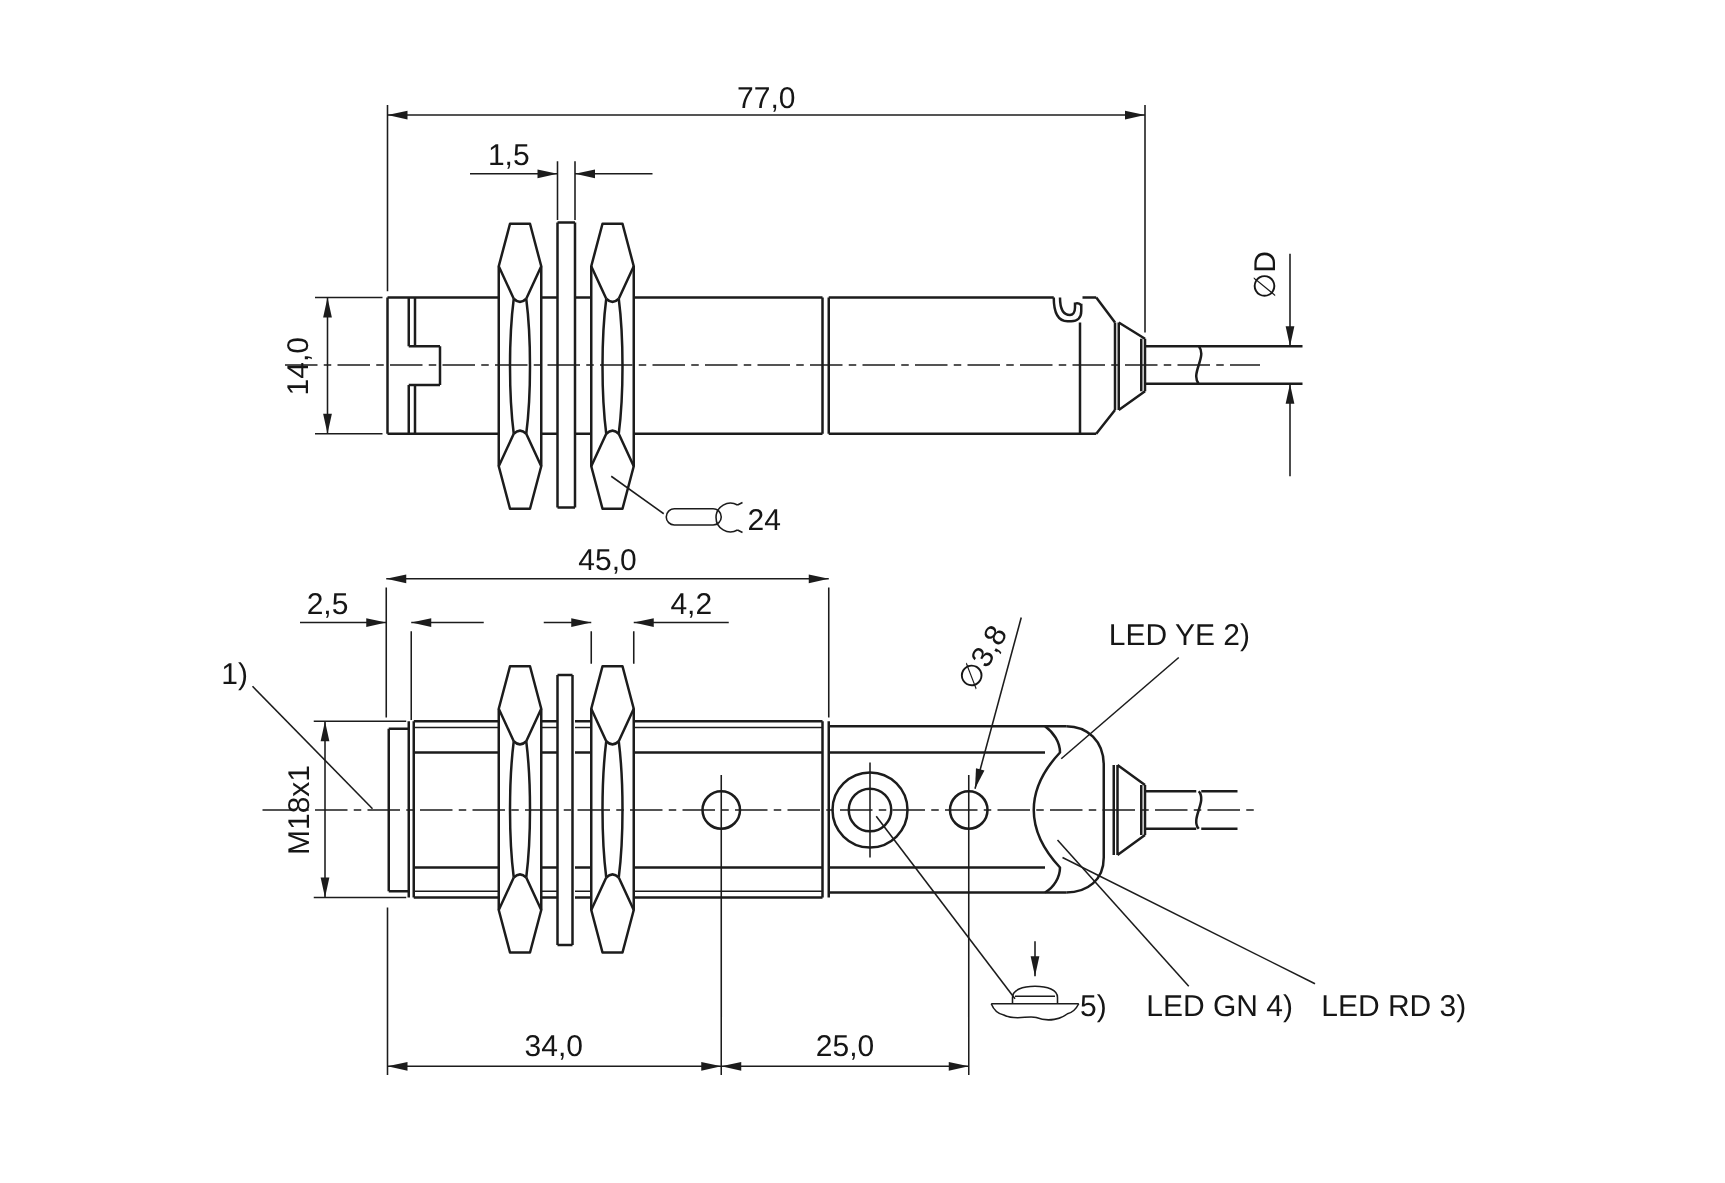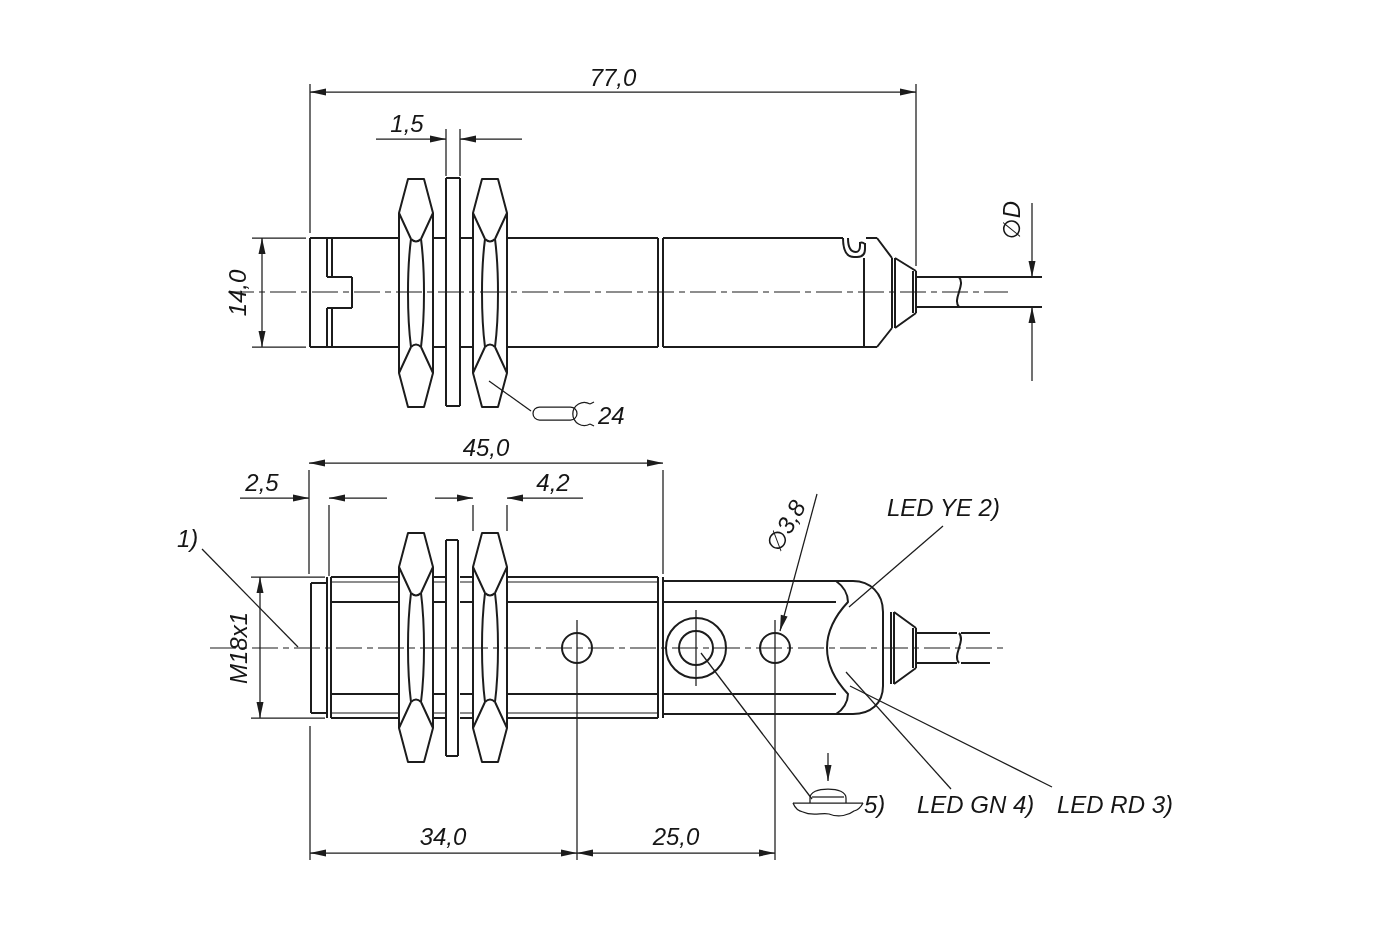--- a/index.html
+++ b/index.html
@@ -1,16 +1,16 @@
 <!DOCTYPE html>
 <html><head>
 <meta charset="utf-8">
 <style>
   html,body{margin:0;padding:0;background:#ffffff;}
-  .stage{width:1380px;height:946px;background:#ffffff;position:relative;overflow:hidden;font-style:italic;}
+  .stage{width:1380px;height:946px;background:#ffffff;position:relative;overflow:hidden;}
   svg{display:block;}
   .o2{stroke:#1c1c1c;stroke-width:2;fill:none;stroke-linejoin:round;stroke-linecap:butt;}
   .o1{stroke:#1c1c1c;stroke-width:1.1;fill:none;}
   .d{stroke:#1c1c1c;stroke-width:1.25;fill:none;}
   .cl{stroke:#1c1c1c;stroke-width:1.2;fill:none;stroke-dasharray:26 5 6 5;}
   text{font-family:"Liberation Sans","DejaVu Sans",sans-serif;font-size:24px;fill:#161616;}
   .mid{text-anchor:middle;}
 </style>
 </head>
 <body>

